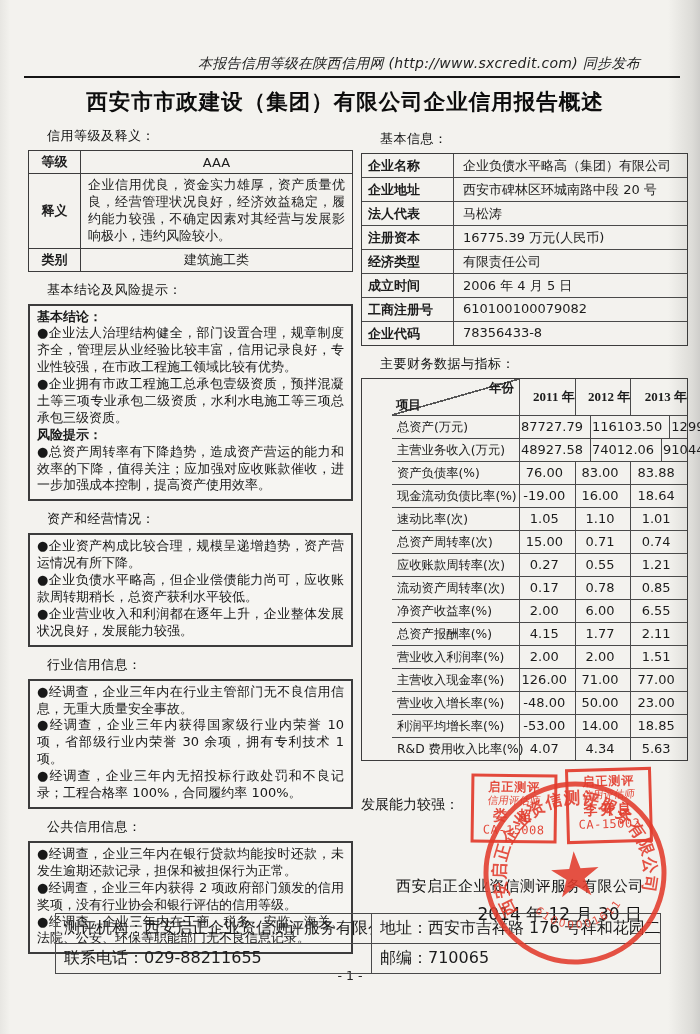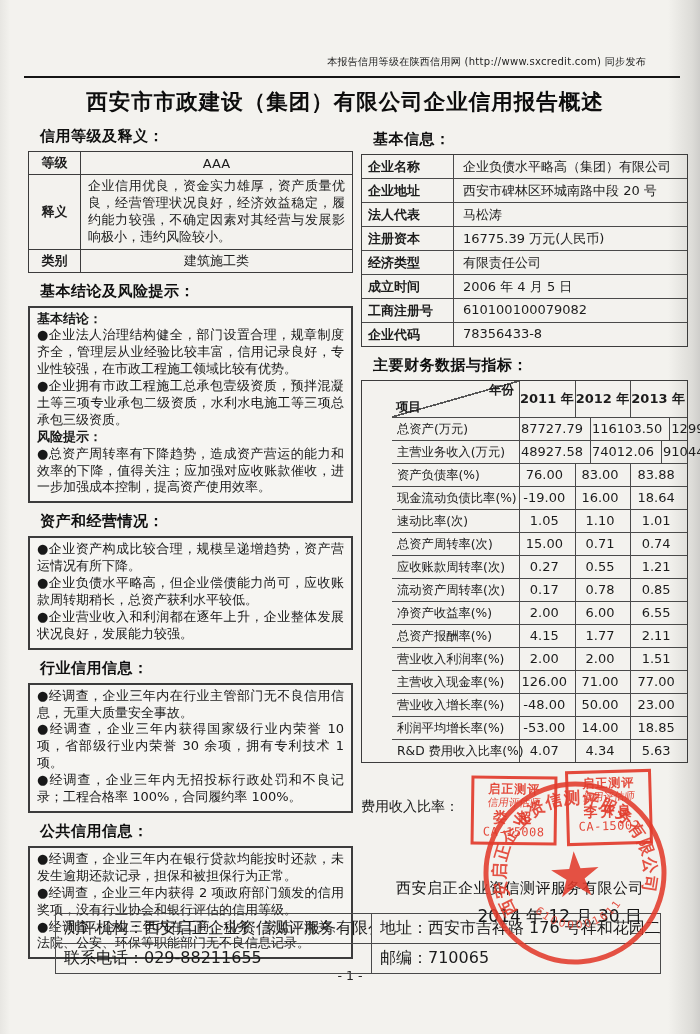--- a/index.html
+++ b/index.html
@@ -5,28 +5,28 @@
 <style>
   * { margin:0; padding:0; box-sizing:border-box; }
   html,body { width:700px; }
   body { font-family:"DejaVu Sans","Liberation Sans",sans-serif; background:#ffffff; }
   .page {
     position:relative; width:700px; height:1034px; overflow:hidden;
     background:linear-gradient(90deg,#e7e6e2 0px,#f3f2ee 10px,#f3f2ee 668px,#dddcd8 692px,#cfcecb 700px);
     color:#1c1c1c;
   }
   
-  .top-notice { position:absolute; top:55px; right:54px; font-size:10px; color:#222; letter-spacing:0.3px; }
+  .top-notice { position:absolute; top:55px; right:60px; font-size:14px; color:#222; letter-spacing:0.3px;font-style:italic; }
   .top-rule { position:absolute; top:76px; left:24px; right:20px; height:2px; background:#151515; }
   .title { position:absolute; top:87px; left:0; right:10px; text-align:center;
            font-size:21.5px; font-weight:bold; letter-spacing:1px; color:#0d0d0d; }
   
   .col-left  { position:absolute; top:127px; left:28px;  width:325px; }
   .col-right { position:absolute; top:130px; left:361px; width:327px; }
-  h2.sec { font-size:15px; font-weight:bold; color:#101010; margin:9px 0 5px 12px; letter-spacing:0.5px; }
+  h2.sec { font-size:13px; font-weight:normal; color:#101010; margin:9px 0 5px 19px; letter-spacing:0.5px; }
   h2.sec.first { margin-top:0; }
   
   .box { border:2px solid #3c3c3c; background:rgba(255,255,255,0.25);
          padding:3px 7px 5px 7px; font-size:13px; line-height:1.3;
          text-align:justify; color:#181818; }
   .box .line { margin:0; }
   .bold-line { font-weight:bold; }
   
   .rt { width:100%; border-collapse:collapse; }
   .rt td { border:1.5px solid #3c3c3c; font-size:13px; padding:2px 5px; }
@@ -39,21 +39,21 @@
   .info-row:last-child { border-bottom:none; }
   .info-row .k { font-weight:bold; font-size:13px; padding:2.5px 4px 2.5px 6px; border-right:1px solid #4a4a4a; }
   .info-row .v { font-size:13px; padding:2.5px 4px 2.5px 9px; }
   
   .fin { width:100%; border:1.5px solid #3c3c3c; margin-top:3px;padding-left:30px; }
   .fin-head { display:grid; grid-template-columns:128px 1fr 1fr 1fr; border-bottom:1px solid #4a4a4a; }
   .fin-head .corner { position:relative; height:36px; border-right:1px solid #4a4a4a;
     background:linear-gradient(to bottom right, transparent calc(50% - 0.8px), #555 calc(50% - 0.8px), #555 calc(50% + 0.8px), transparent calc(50% + 0.8px)); }
   .fin-head .corner .yr  { position:absolute; top:1px; right:5px; font-size:12.5px; font-weight:bold; }
   .fin-head .corner .itm { position:absolute; bottom:1px; left:4px; font-size:12.5px; font-weight:bold; }
-  .fin-head .y { font-size:13px; font-weight:bold; text-align:left; line-height:36px; border-right:1px solid #4a4a4a; }
+  .fin-head .y { font-size:13px; font-weight:bold; text-align:right; line-height:36px; border-right:1px solid #4a4a4a;font-family:Liberation Serif, serif; }
   .fin-head .y:last-child { border-right:none; }
   .fin-row { display:grid; grid-template-columns:128px 1fr 1fr 1fr; border-bottom:1px solid #4a4a4a; }
   .fin-row:last-child { border-bottom:none; }
   .fin-row .n { font-size:12.3px; padding:2.5px 1px 2.5px 5px; border-right:1px solid #4a4a4a; white-space:nowrap; }
   .fin-row .c { font-size:13px; text-align:center; padding:2.5px 7px 2.5px 1px; border-right:1px solid #4a4a4a; }
   .fin-row .c:last-child { border-right:none; }
   
   .assessor-row { display:flex; align-items:flex-start; margin-top:13px; }
   .assessor-label { font-size:14px; padding-top:22px; color:#161616; }
   .stamps { display:flex; gap:9px; margin-left:4px;padding-left:8px; }
@@ -278,21 +278,21 @@
           <div class="fin-row s14">
     <div class="n">R&amp;D 费用收入比率(%)</div>
     <div class="c">4.07</div>
     <div class="c">4.34</div>
     <div class="c">5.63</div>
   </div>
         </div>
     </div>
 
     <div class="assessor-row">
-      <div class="assessor-label">费用收入比率：</div>
+      <div class="assessor-label">发展能力较强：</div>
       <div class="stamps">
           <div class="sq-stamp s0">
     <div class="l1">启正测评</div>
     <div class="l2">信用评估师</div>
     <div class="nm">娄 超</div>
     <div class="cd">CA-15008</div>
   </div>
           <div class="sq-stamp s1">
     <div class="l1">启正测评</div>
     <div class="l2">信用评估师</div>

